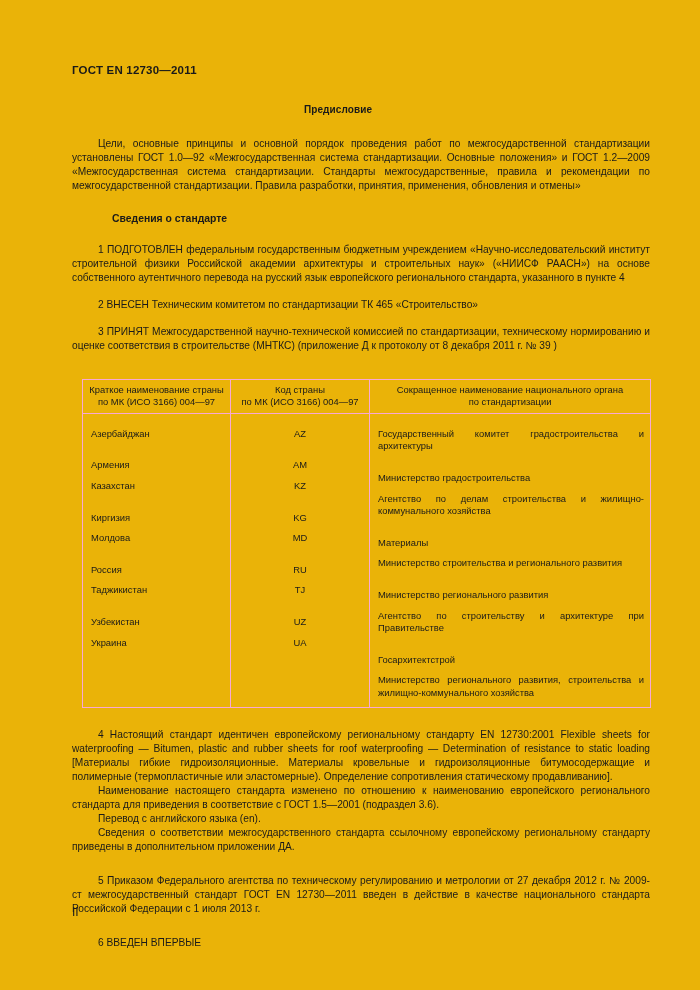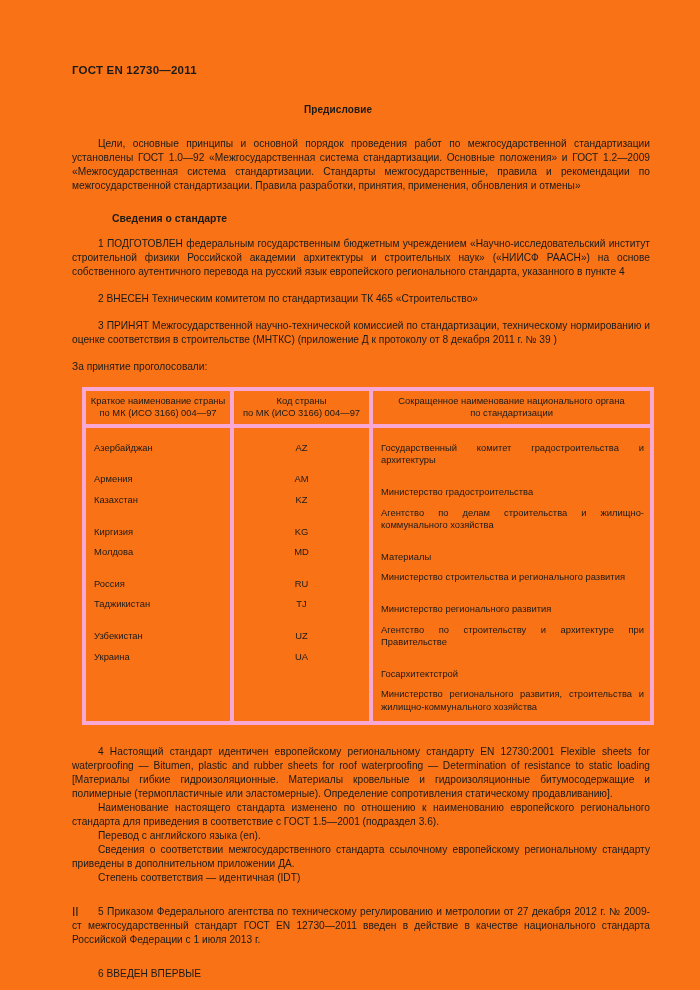--- a/index.html
+++ b/index.html
@@ -9,21 +9,21 @@
     background: #ffffff;
   }
   body {
     font-family: "Liberation Sans", "DejaVu Sans", sans-serif;
     color: #1a1a1a;
   }
   .page {
     position: relative;
     width: 700px;
     height: 990px;
-    background: #f97316;
+    background: #eab308;
     overflow: hidden;
     box-sizing: border-box;
   }
   .content {
     position: absolute;
     left: 72px;
     top: 64px;
     width: 578px;
   }
 
@@ -57,37 +57,37 @@
   .indent {
     display: inline-block;
     width: 26px;
   }
   .gap-lg { height: 20px; }
   .gap-md { height: 13px; }
 
   .subhead {
     font-size: 10.4px;
     font-weight: bold;
-    margin: 0 0 0 40px;
+    margin: 0 0 6px 40px;
   }
 
   .lead-in {
     margin-left: 40px;
   }
 
   
   .vote-table {
     border-collapse: collapse;
     width: 568px;
     margin-left: 10px;
     table-layout: fixed;
   }
   .vote-table th,
   .vote-table td {
-    border: 4px solid #f9a8d4;
+    border: 1px solid #f9a8d4;
     vertical-align: top;
     font-size: 9.4px;
     line-height: 12.4px;
     padding: 0;
   }
   .vote-table th {
     text-align: center;
     font-weight: normal;
     padding: 4px 4px 5px 4px;
     line-height: 12px;
@@ -152,21 +152,20 @@
     <div class="gap-md"></div>
 
     <p class="para"><span class="indent"></span><span>2   ВНЕСЕН Техническим комитетом по стандартизации ТК 465 «Строительство»</span></p>
 
     <div class="gap-md"></div>
 
     <p class="para"><span class="indent"></span><span>3   ПРИНЯТ Межгосударственной научно-технической комиссией по стандартизации, техническому нормированию и оценке соответствия в строительстве (МНТКС) (приложение Д к протоколу от 8 декабря 2011 г. № 39 )</span></p>
 
     <div class="gap-md"></div>
 
-    <p class="para lead-in">За принятие проголосовали:</p>
 
     <div class="gap-md"></div>
 
     <table class="vote-table">
       <colgroup>
         <col class="col-country">
         <col class="col-code">
         <col class="col-body">
       </colgroup>
       <thead>
@@ -229,21 +228,20 @@
         </tr>
       </tbody>
     </table>
 
     <div class="gap-lg"></div>
 
     <p class="para"><span class="indent"></span><span>4   Настоящий стандарт идентичен европейскому региональному стандарту EN 12730:2001 Flexible sheets for waterproofing — Bitumen, plastic and rubber sheets for roof waterproofing — Determination of resistance to static loading [Материалы гибкие гидроизоляционные. Материалы кровельные и гидроизоляционные битумосодержащие и полимерные (термопластичные или эластомерные). Определение сопротивления статическому продавливанию].</span></p>
     <p class="para"><span class="indent"></span><span>Наименование настоящего стандарта изменено по отношению к наименованию европейского регионального стандарта для приведения в соответствие с ГОСТ 1.5—2001 (подраздел 3.6).</span></p>
     <p class="para"><span class="indent"></span><span>Перевод с английского языка (en).</span></p>
     <p class="para"><span class="indent"></span><span>Сведения о соответствии межгосударственного стандарта ссылочному европейскому региональному стандарту приведены в дополнительном приложении ДА.</span></p>
-    <p class="para"><span class="indent"></span><span>Степень соответствия — идентичная (IDT)</span></p>
 
     <div class="gap-lg"></div>
 
     <p class="para"><span class="indent"></span><span>5   Приказом Федерального агентства по техническому регулированию и метрологии от 27 декабря 2012 г. № 2009-ст межгосударственный стандарт ГОСТ EN 12730—2011 введен в действие в качестве национального стандарта Российской Федерации с 1 июля 2013 г.</span></p>
 
     <div class="gap-lg"></div>
 
     <p class="para"><span class="indent"></span><span>6   ВВЕДЕН ВПЕРВЫЕ</span></p>
 
   </div>

